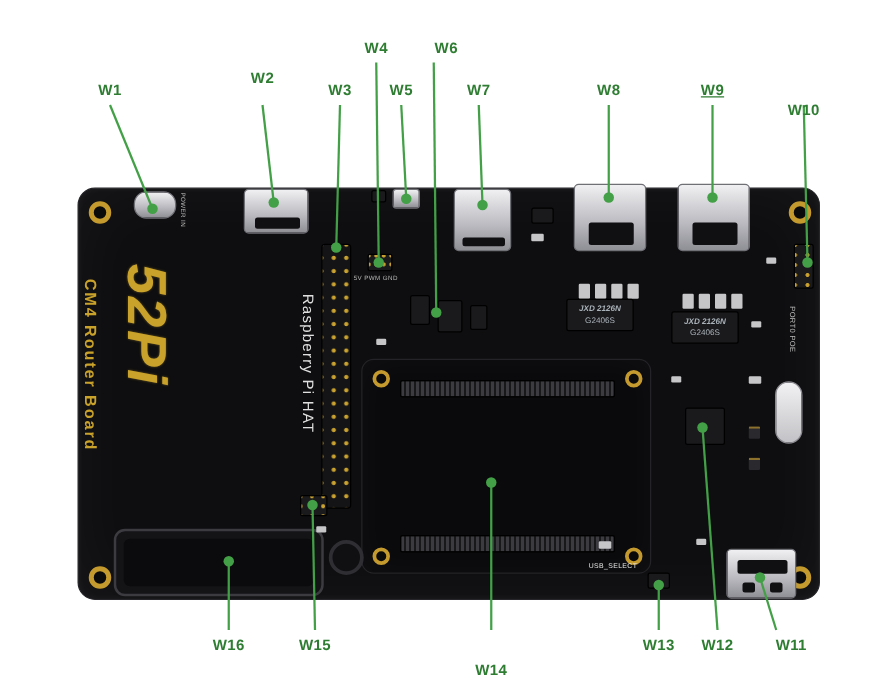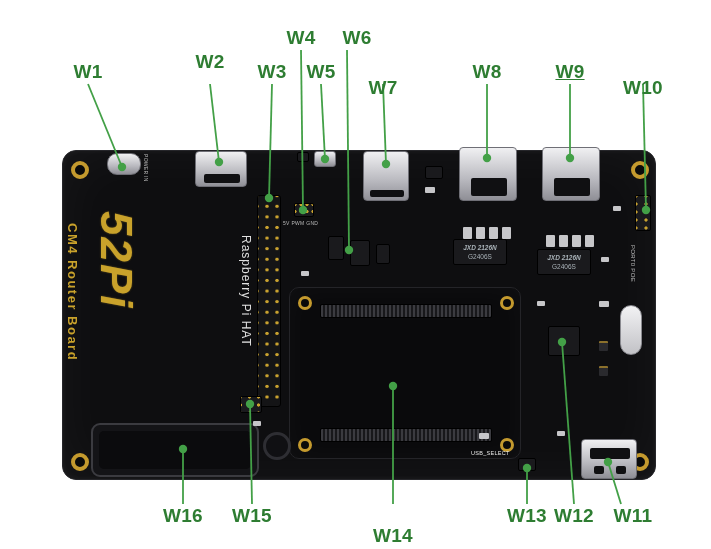--- a/index.html
+++ b/index.html
@@ -45,21 +45,21 @@
        border:2px solid #3b3b40;border-radius:9px}
   .lcd-inner{position:absolute;left:6px;top:6px;right:6px;bottom:6px;background:#0b0b0d;border-radius:5px}
   .speaker{position:absolute;left:200px;top:281px;width:28px;height:28px;border-radius:50%;
            background:#101013;border:3px solid #2e2e33}
   .oval{position:absolute;left:557px;top:154px;width:22px;height:50px;border-radius:11px;
         background:linear-gradient(180deg,#f2f2f4,#c2c2c6);border:1px solid #8a8a90}
 
   #overlay{position:absolute;left:0;top:0;pointer-events:none;z-index:20}
   #callouts{position:absolute;left:0;top:0;width:711px;height:549px;pointer-events:none;z-index:21}
   .label{position:absolute;transform:translate(-50%,-50%);color:var(--label-green);
-         font-size:19px;font-weight:600;letter-spacing:.3px}
+         font-size:12px;font-weight:600;letter-spacing:.3px}
   .callout-line{stroke:var(--line-green);stroke-width:1.8}
   .callout-dot{fill:var(--line-green)}
 </style>
 </head>
 <body>
 
 <div class="stage">
 
   <div class="board">
 
@@ -201,21 +201,21 @@
       <circle cx="183" cy="449" r="4.2" class="callout-dot"></circle>
     </svg>
 
   <div id="callouts">
       <div class="label" style="left: 88px; top: 72px;">W1</div>
       <div class="label" style="left: 210px; top: 62px;">W2</div>
       <div class="label" style="left: 272px; top: 72px;">W3</div>
       <div class="label" style="left: 301px; top: 38px;">W4</div>
       <div class="label" style="left: 321px; top: 72px;">W5</div>
       <div class="label" style="left: 357px; top: 38px;">W6</div>
-      <div class="label" style="left: 383px; top: 88px;">W7</div>
+      <div class="label" style="left: 383px; top: 72px;">W7</div>
       <div class="label" style="left: 487px; top: 72px;">W8</div>
       <div class="label" style="left: 570px; top: 72px; text-decoration: underline;">W9</div>
       <div class="label" style="left: 643px; top: 88px;">W10</div>
       <div class="label" style="left: 621px; top: 516px; margin-left: 12px;">W11</div>
       <div class="label" style="left: 574px; top: 516px;">W12</div>
       <div class="label" style="left: 527px; top: 516px;">W13</div>
       <div class="label" style="left: 393px; top: 536px;">W14</div>
       <div class="label" style="left: 252px; top: 516px;">W15</div>
       <div class="label" style="left: 183px; top: 516px;">W16</div>
     </div>

